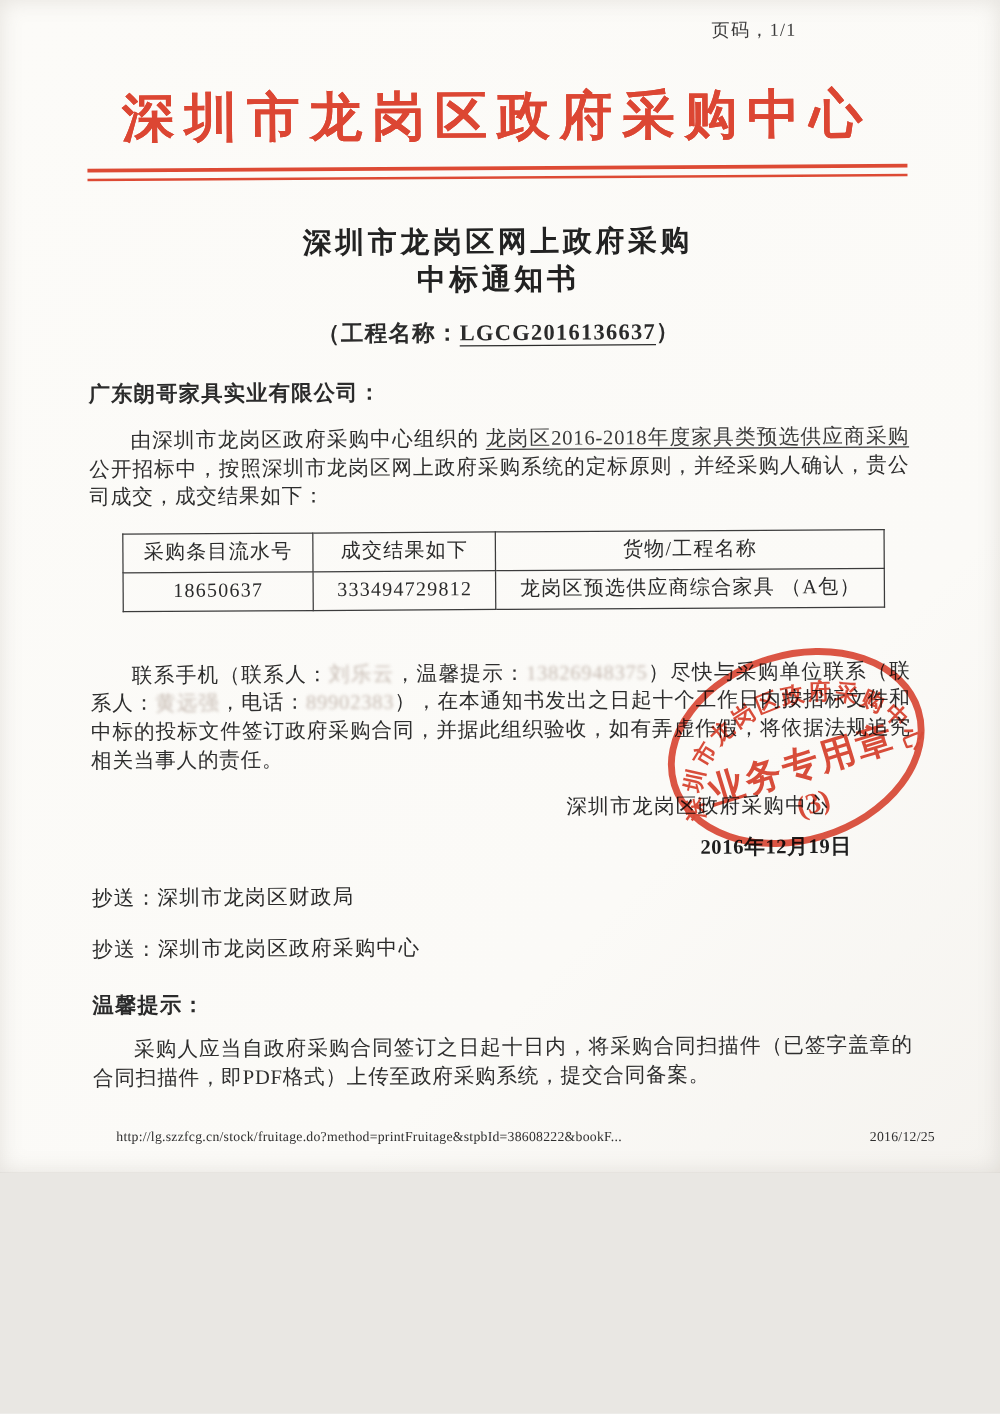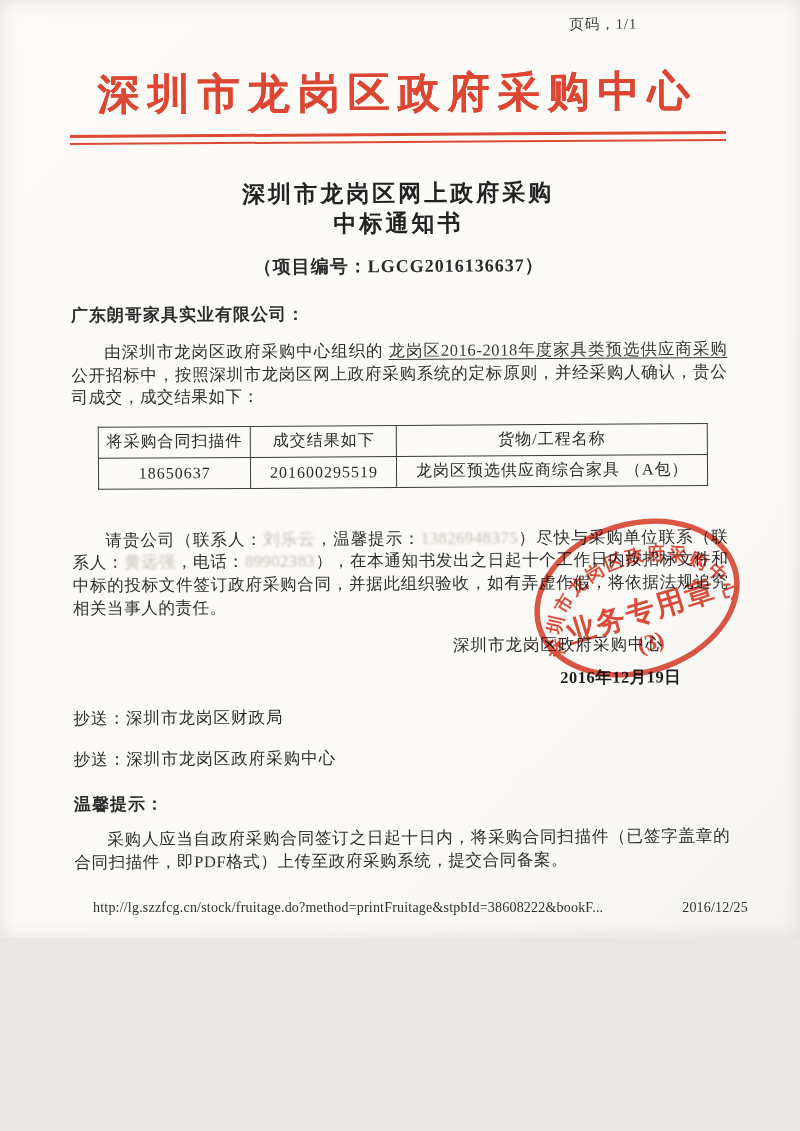--- a/index.html
+++ b/index.html
@@ -55,20 +55,21 @@
     color:#222;
   }
   .project-line{
     margin-top:15px;
     text-align:center;
     font-size:18px;
     font-weight:bold;
     letter-spacing:1px;
   }
   .project-no{
+    text-decoration:underline;
     text-underline-offset:4px;
     font-family:"Liberation Serif",serif;
   }
   .recipient{
     margin-top:24px;
     font-size:17px;
     font-weight:bold;
     letter-spacing:1px;
   }
   .para{
@@ -146,68 +147,68 @@
     opacity:.9;
     z-index:2;
     mix-blend-mode:multiply;
     pointer-events:none;
   }
   .footer{
     position:absolute;
     left:93px;right:52px;bottom:22px;
     display:flex;
     justify-content:space-between;
-    font-size:14px;
+    font-size:11px;
     color:#2f2f2f;
     letter-spacing:.2px;
   }
 </style>
 </head>
 <body>
 
 <div class="page">
   <div class="doc">
 
     <div class="page-num">页码，1/1</div>
 
     <div class="org-title">深圳市龙岗区政府采购中心</div>
     <div class="header-rule"></div>
 
     <div class="subtitle">
       <div>深圳市龙岗区网上政府采购</div>
       <div>中标通知书</div>
     </div>
 
-    <div class="project-line"><span>（项目编号：</span><span class="project-no">LGCG2016136637</span><span>）</span></div>
+    <div class="project-line"><span>（工程名称：</span><span class="project-no">LGCG2016136637</span><span>）</span></div>
 
     <div class="recipient">广东朗哥家具实业有限公司：</div>
 
     <p class="para para1"><span>由深圳市龙岗区政府采购中心组织的 </span><span class="underlined-project">龙岗区2016-2018年度家具类预选供应商采购</span><span> 公开招标中，按照深圳市龙岗区网上政府采购系统的定标原则，并经采购人确认，贵公司成交，成交结果如下：</span></p>
 
     <table class="results">
       <colgroup>
           <col class="c1">
           <col class="c2">
           <col class="c3">
         </colgroup>
       <tbody>
           <tr>
-        <th>将采购合同扫描件</th>
+        <th>采购条目流水号</th>
         <th>成交结果如下</th>
         <th>货物/工程名称</th>
       </tr>
       <tr>
         <td>18650637</td>
-        <td>201600295519</td>
+        <td>333494729812</td>
         <td>龙岗区预选供应商综合家具 （A包）</td>
       </tr>
     </tbody>
       </table>
 
-    <p class="para para2"><span>请贵公司（联系人：</span><span class="redacted">刘乐云</span><span>，温馨提示：</span><span class="redacted">13826948375</span><span>）尽快与采购单位联系（联系人：</span><span class="redacted">黄远强</span><span>，电话：</span><span class="redacted">89902383</span><span>），在本通知书发出之日起十个工作日内按招标文件和中标的投标文件签订政府采购合同，并据此组织验收，如有弄虚作假，将依据法规追究相关当事人的责任。</span></p>
+    <p class="para para2"><span>联系手机（联系人：</span><span class="redacted">刘乐云</span><span>，温馨提示：</span><span class="redacted">13826948375</span><span>）尽快与采购单位联系（联系人：</span><span class="redacted">黄远强</span><span>，电话：</span><span class="redacted">89902383</span><span>），在本通知书发出之日起十个工作日内按招标文件和中标的投标文件签订政府采购合同，并据此组织验收，如有弄虚作假，将依据法规追究相关当事人的责任。</span></p>
 
     <div class="sign-org">深圳市龙岗区政府采购中心</div>
     <div class="sign-date">2016年12月19日</div>
 
     <div class="cc-line cc1">抄送：深圳市龙岗区财政局</div>
     <div class="cc-line cc2">抄送：深圳市龙岗区政府采购中心</div>
 
     <div class="reminder-title">温馨提示：</div>
     <p class="para reminder-text">采购人应当自政府采购合同签订之日起十日内，将采购合同扫描件（已签字盖章的合同扫描件，即PDF格式）上传至政府采购系统，提交合同备案。</p>
 

